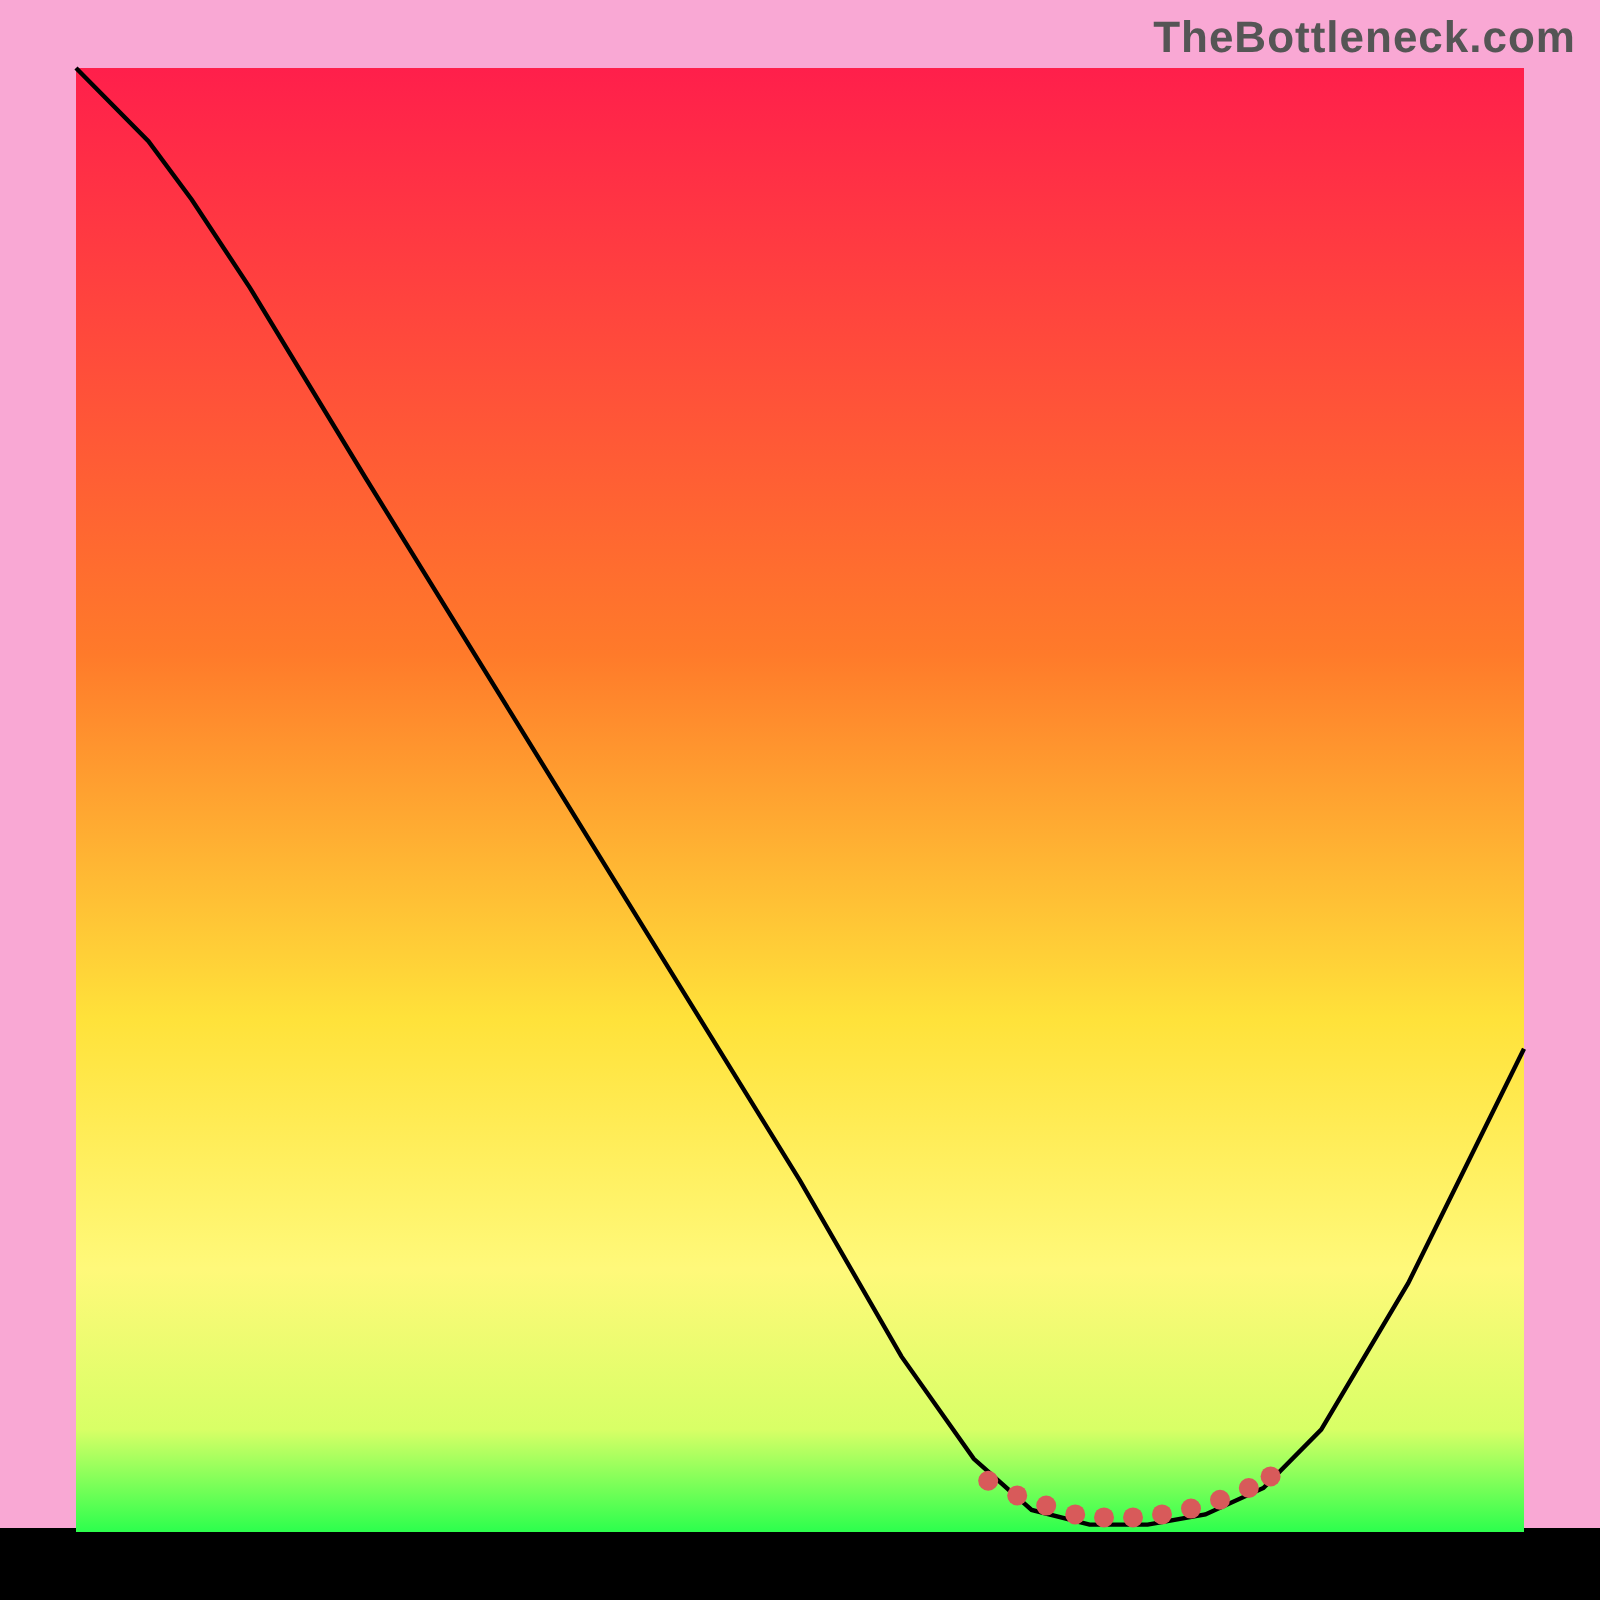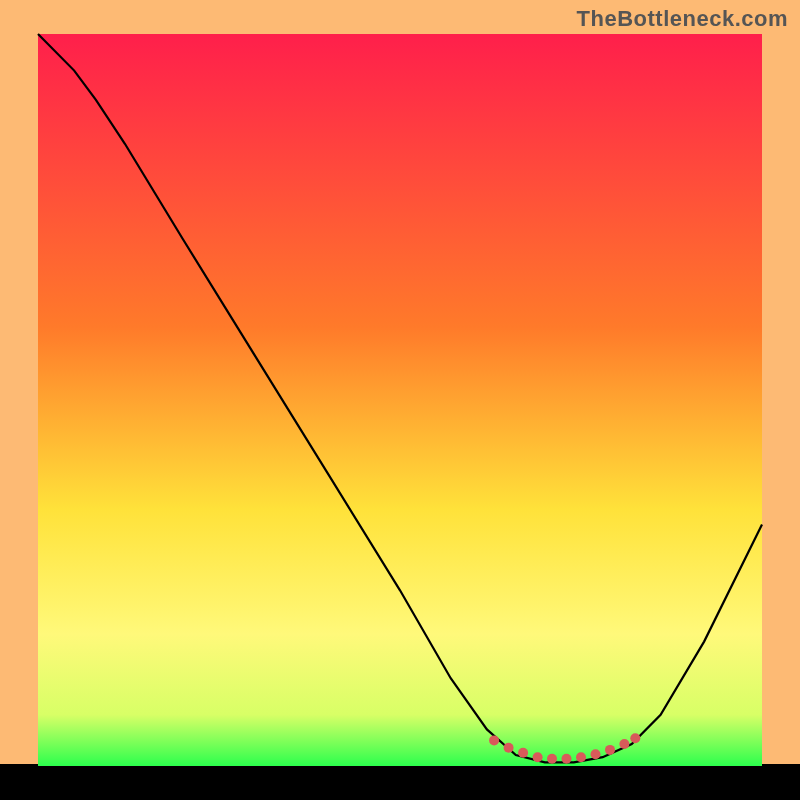--- a/index.html
+++ b/index.html
@@ -7,21 +7,21 @@
     padding: 0;
     width: 800px;
     height: 800px;
     background: #000;
     font-family: Arial, Helvetica, sans-serif;
   }
   .frame {
     position: relative;
     width: 800px;
     height: 764px;
-    background: #fdba74;
+    background: #f9a8d4;
   }
   .watermark {
     position: absolute;
     top: 6px;
     right: 12px;
     color: #555;
     font-size: 22px;
     font-weight: 600;
     letter-spacing: 0.5px;
     z-index: 5;

